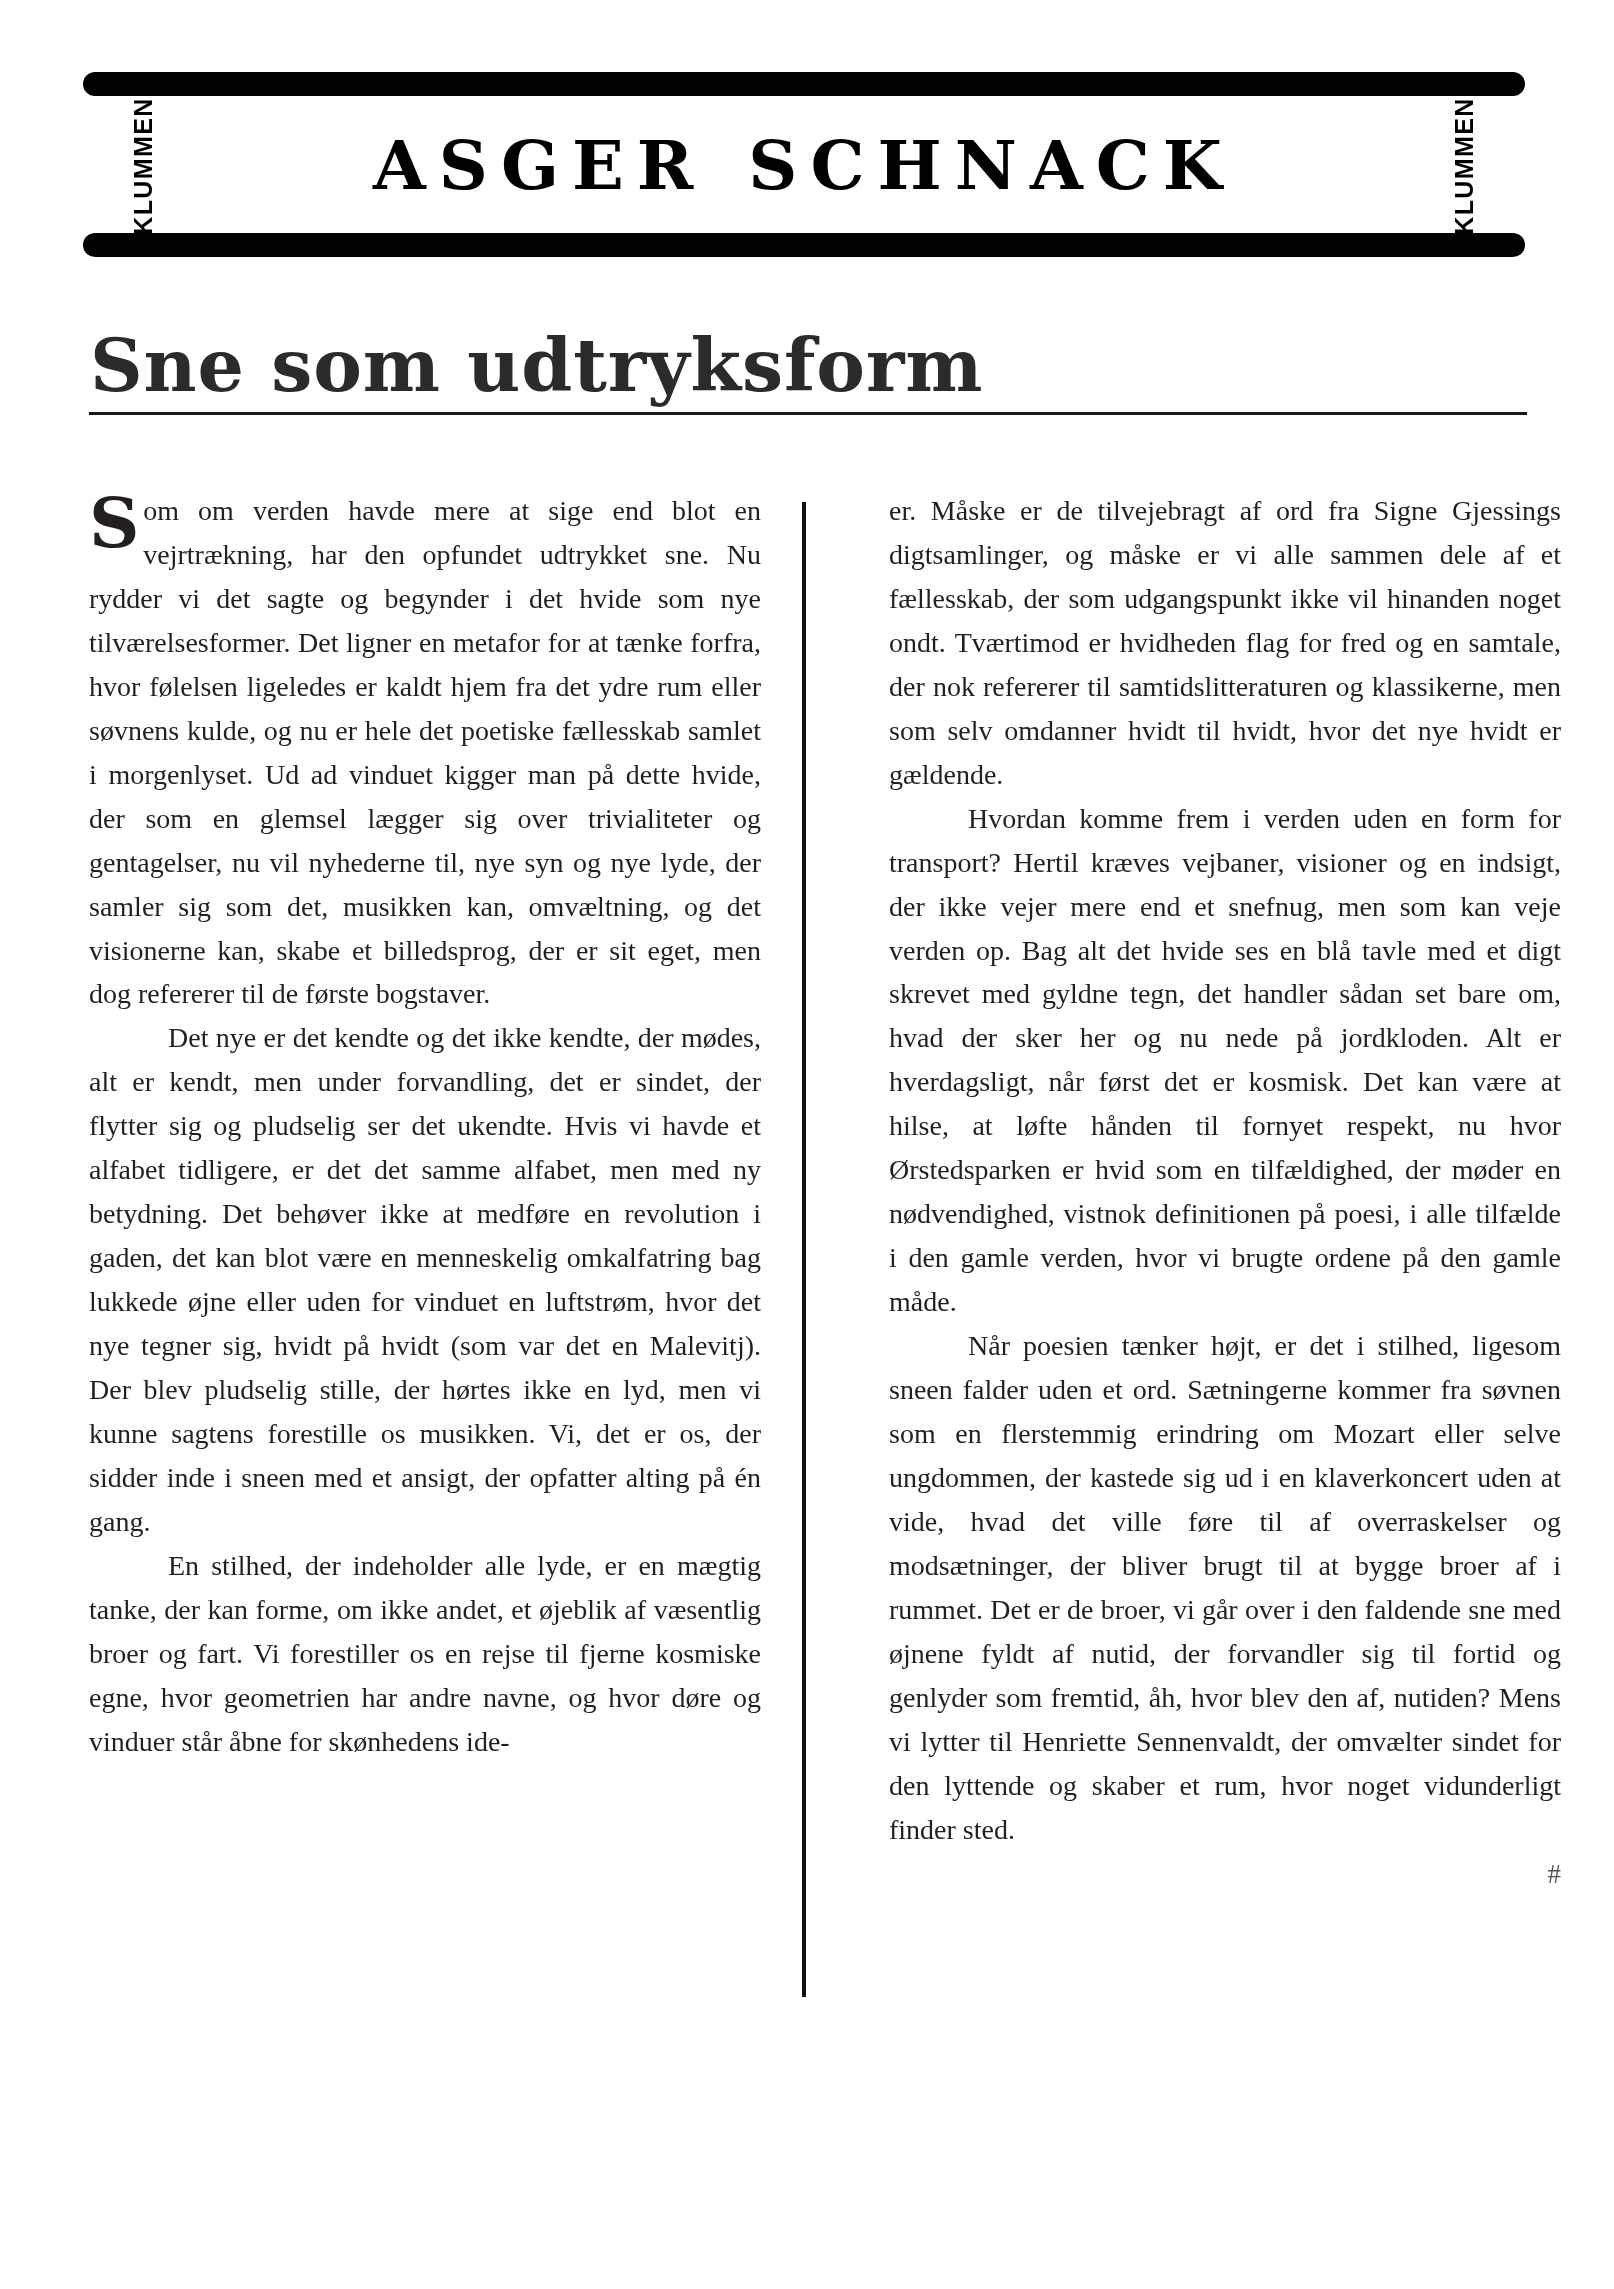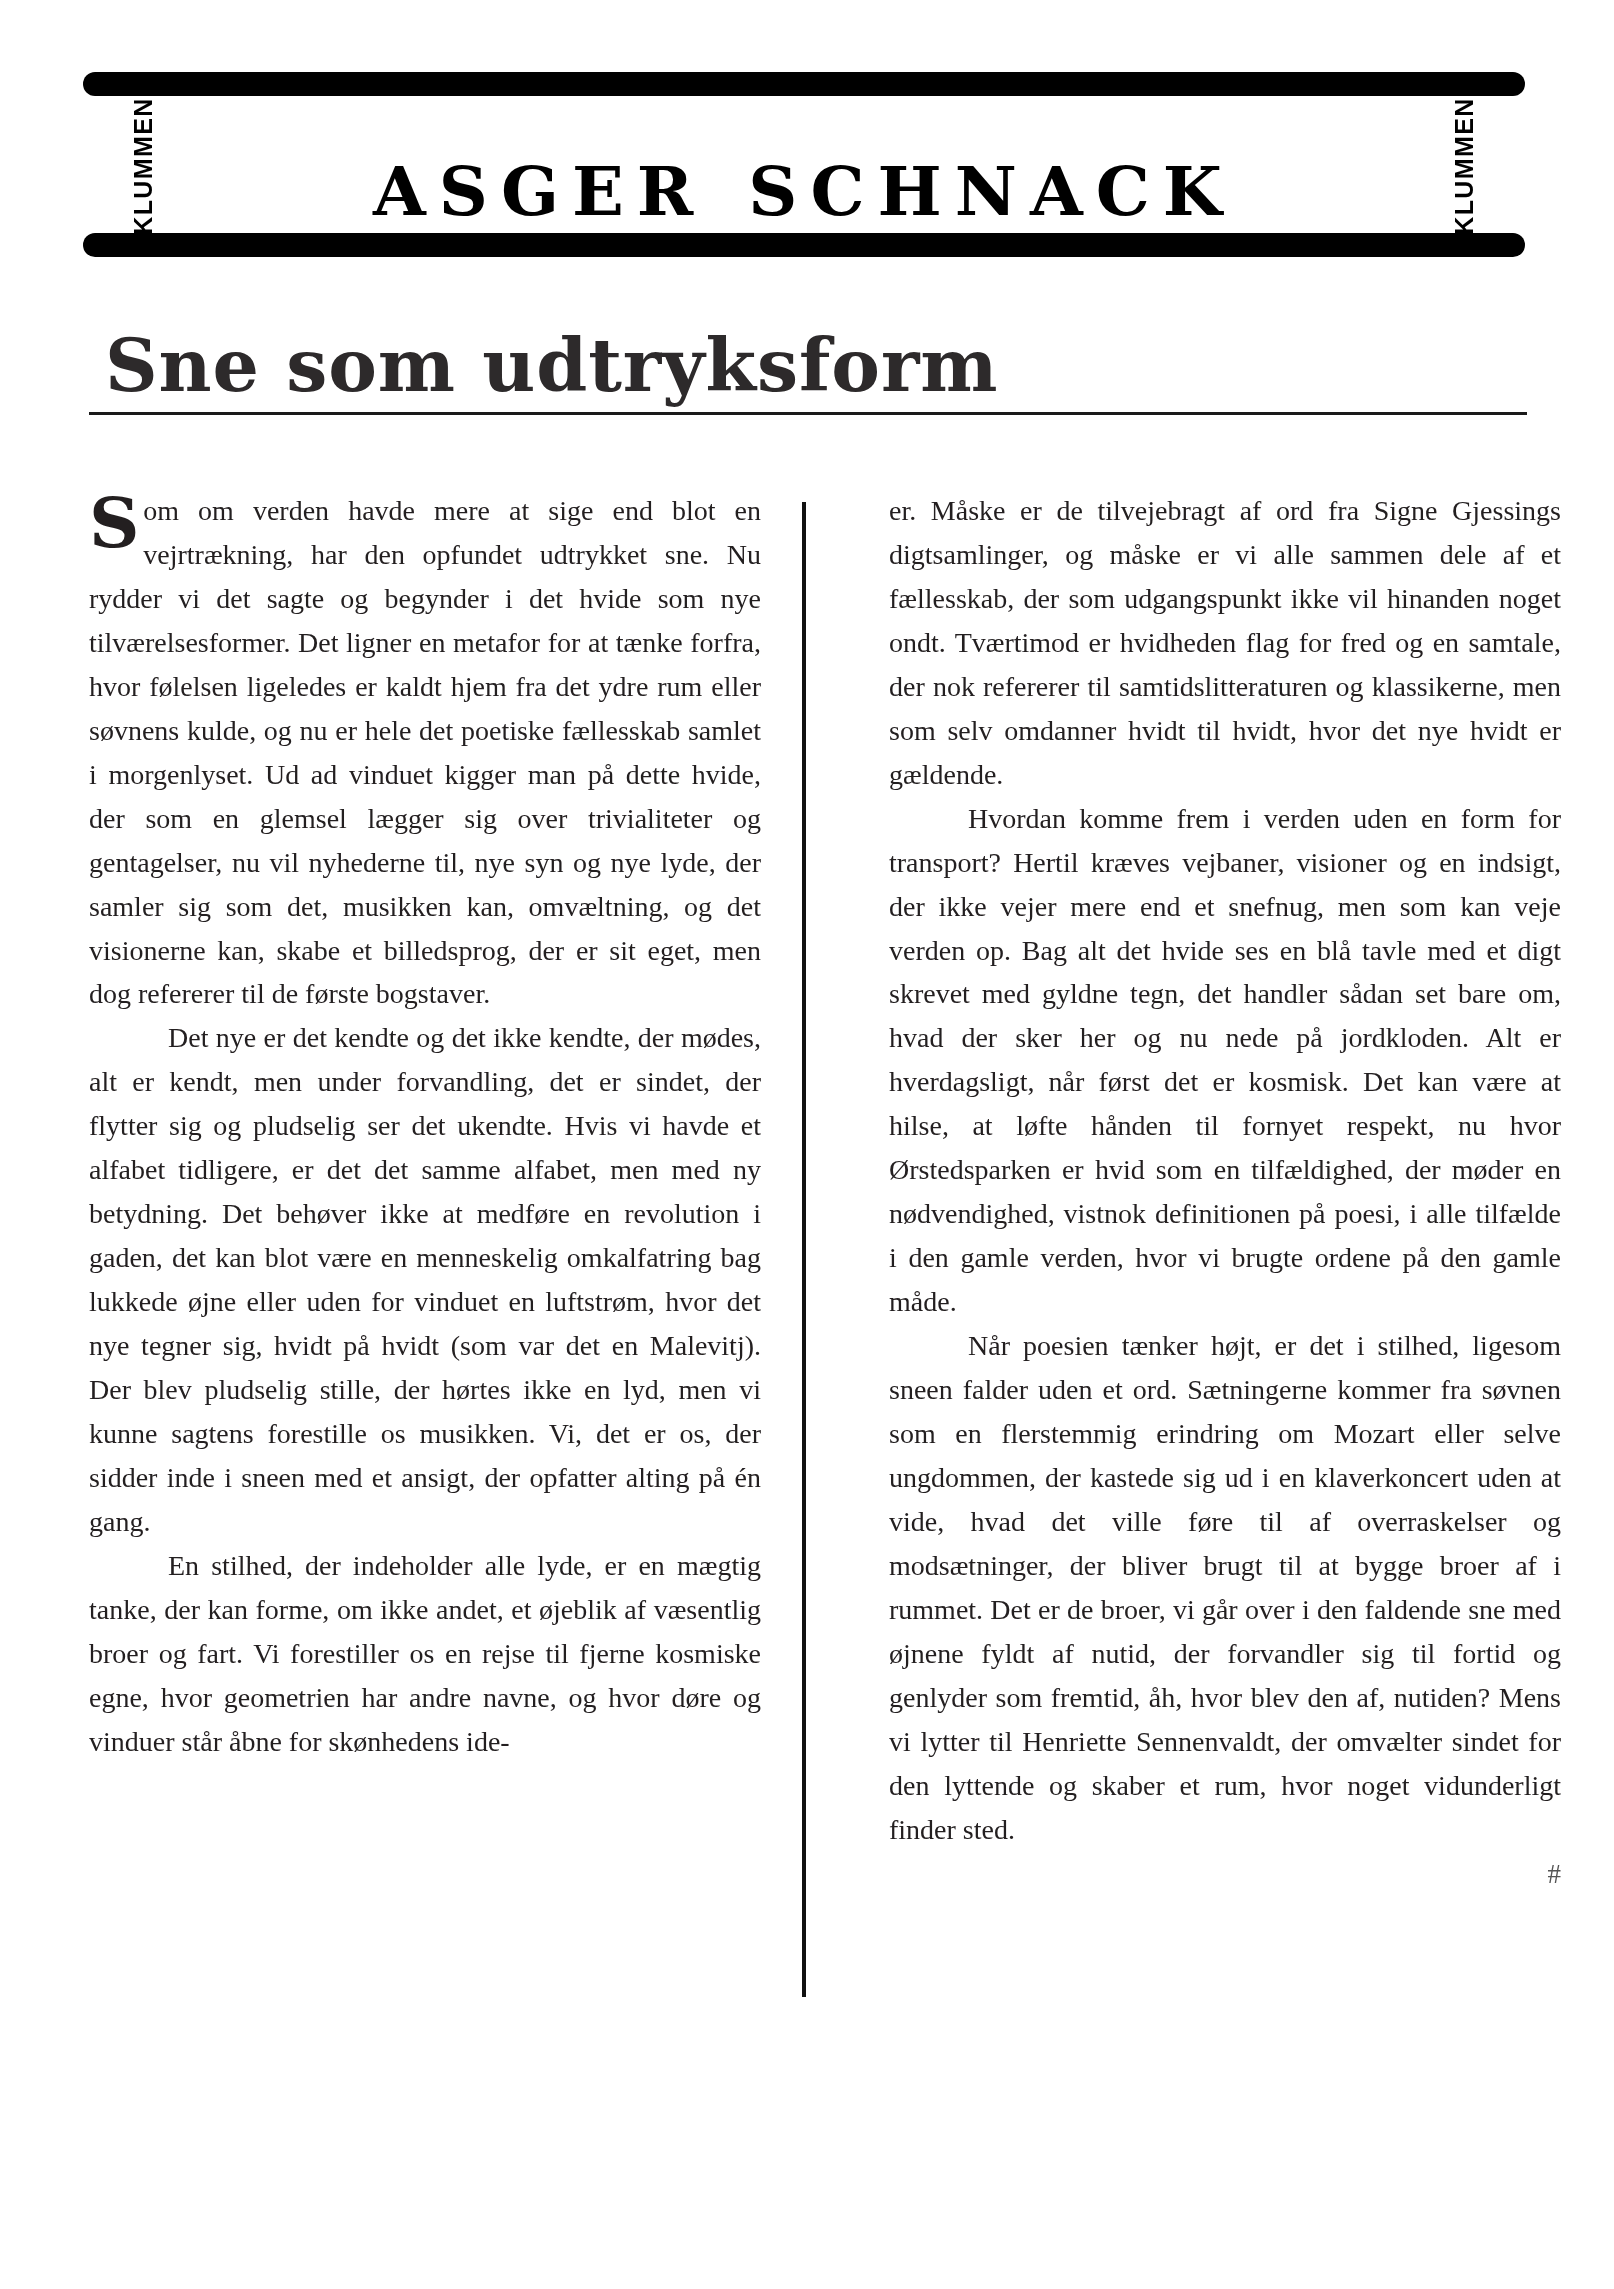--- a/index.html
+++ b/index.html
@@ -85,29 +85,28 @@
     line-height: 1;
     letter-spacing: 13px;
     color: #000;
     
     text-shadow:
        1.4px 0.5px 0 rgba(255,255,255,0.95),
       -1.4px -0.9px 0 rgba(255,255,255,0.55),
        0.5px -1.8px 0 rgba(255,255,255,0.45),
       -1.8px 1.4px 0 rgba(255,255,255,0.35),
        2.3px 1.8px 0 rgba(255,255,255,0.28);
-    margin-top: 26px;
     -webkit-font-smoothing: none;
   }
   .author-name .gap { display: inline-block; width: 42px; }
 
   
   .headline {
     position: absolute;
-    left: 105px;
+    left: 90px;
     top: 277px;
     width: 1440px;
     font-family: "DejaVu Serif", serif;
     font-weight: bold;
     font-size: 73px;
     line-height: 1.07;
     letter-spacing: 0.9px;
     color: #2d2a2b;
     white-space: nowrap;
   }

